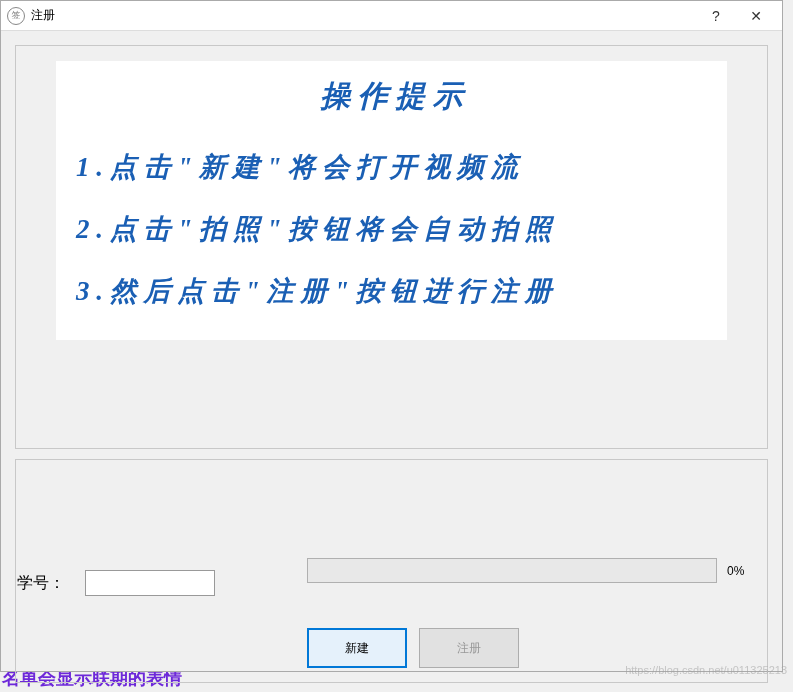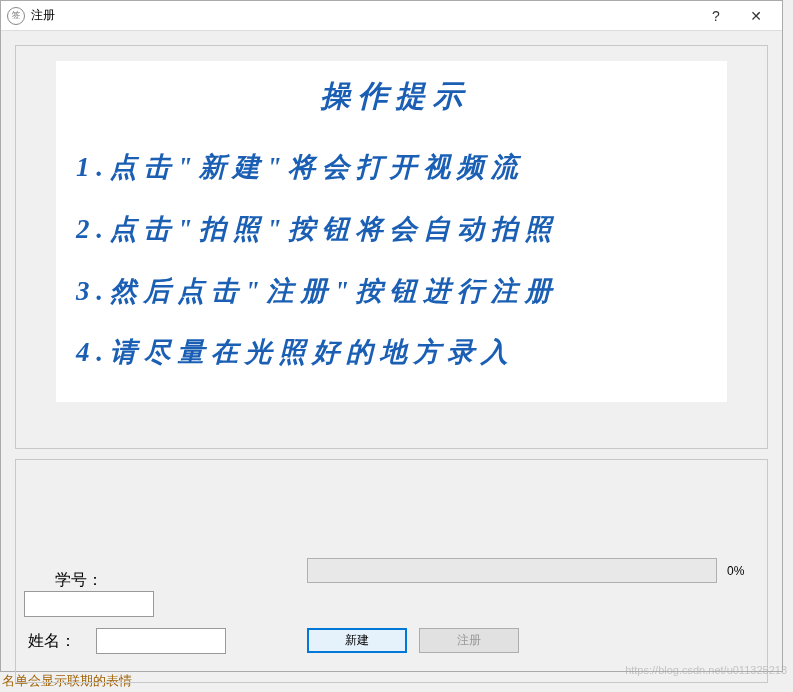--- a/index.html
+++ b/index.html
@@ -100,22 +100,21 @@
       position: relative;
       padding: 10px;
     }
     .field-row {
       position: absolute;
       display: flex;
       align-items: center;
     }
     .field-row.row1 {
       top: 110px;
-      left: 8px;
-      flex-direction: column;
+      left: 1px;
     }
     .field-row.row2 {
       top: 168px;
       left: 12px;
     }
     .field-label {
       font-size: 16px;
       margin-right: 6px;
       width: 62px;
     }
@@ -146,21 +145,21 @@
     }
     .button-row {
       position: absolute;
       top: 168px;
       left: 291px;
       display: flex;
       gap: 12px;
     }
     .action-btn {
       width: 100px;
-      height: 25px;
+      height: 40px;
       border: 1px solid #adadad;
       background: #e1e1e1;
       font-size: 12px;
       display: inline-flex;
       align-items: center;
       justify-content: center;
       color: #999;
       font-family: inherit;
     }
     .action-btn.primary {
@@ -174,23 +173,24 @@
       right: 6px;
       font-size: 11px;
       color: rgba(160,160,160,0.55);
       letter-spacing: 0;
       font-family: sans-serif;
     }
     .bg-text {
       position: absolute;
       bottom: 2px;
       left: 2px;
-      font-size: 13px;
-      color: #a16207;
+      font-size: 18px;
+      color: #6d28d9;
       z-index: -1;
+      font-weight: bold;
     }
   </style>
 </head>
 <body>
 
 <div class="bg-text">名单会显示联期的表情</div>
 
 <div class="window">
 
   <div class="titlebar">
@@ -201,40 +201,35 @@
       <div class="titlebar-btn">✕</div>
     </div>
   </div>
 
   <div class="instruction-panel">
     <div class="instruction-inner">
       <div class="instruction-title">操 作 提 示</div>
       <div class="instruction-line">1 . 点 击 " 新 建 " 将 会 打 开 视 频 流</div>
       <div class="instruction-line">2 . 点 击 " 拍 照 " 按 钮 将 会 自 动 拍 照</div>
       <div class="instruction-line">3 . 然 后 点 击 " 注 册 " 按 钮 进 行 注 册</div>
-      <div class="instruction-line">4 . 请 尽 量 在 光 照 好 的 地 方 录 入</div>
     </div>
   </div>
 
   <div class="form-panel">
 
     <div class="progress-row">
       <div class="progress-bar"></div>
       <span class="progress-label">0%</span>
     </div>
 
     <div class="field-row row1">
       <span class="field-label">学号：</span>
       <input class="text-input" type="text" value="" style="">
     </div>
 
-    <div class="field-row row2">
-      <span class="field-label">姓名：</span>
-      <input class="text-input" type="text" value="" style="">
-    </div>
 
     <div class="button-row">
       <button class="action-btn primary">新建</button>
       <button class="action-btn">注册</button>
     </div>
 
   </div>
 
 </div>
 

